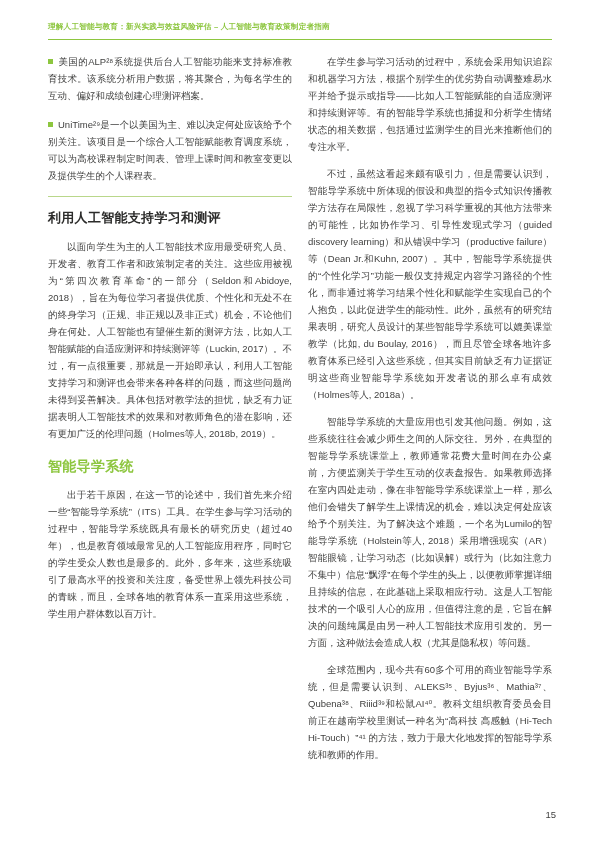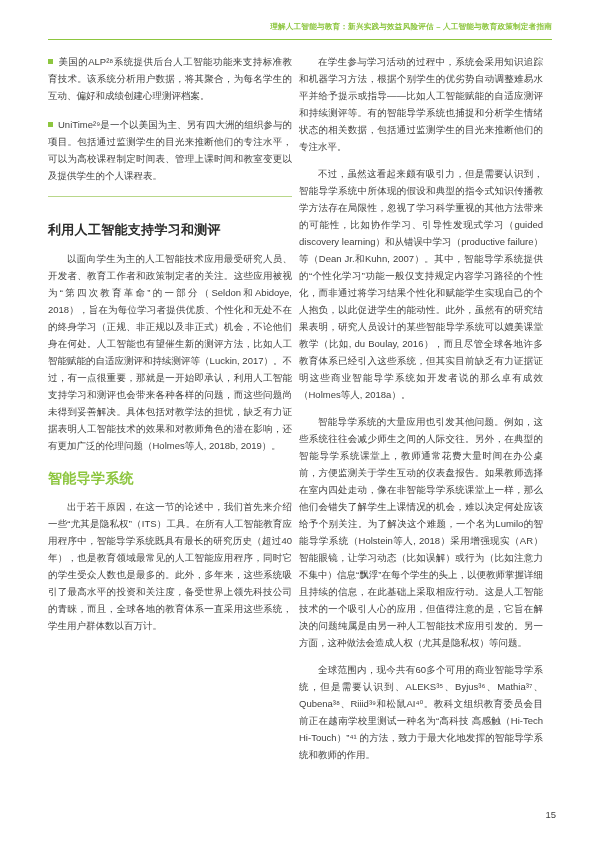--- a/index.html
+++ b/index.html
@@ -10,36 +10,36 @@
     font-family: "Liberation Sans", "DejaVu Sans", sans-serif;
     color: #3f3f3e;
     overflow: hidden;
   }
   .page {
     position: absolute; inset: 0;
     padding: 18px 48px 0 48px;
   }
   
   .running-header {
-    text-align: right;
+    text-align: left;
     font-size: 7.6px;
     font-weight: bold;
     color: #8dc63f;
     letter-spacing: 0.2px;
     padding-top: 4px;
   }
   .header-rule {
     border: none;
     border-top: 1px solid #8dc63f;
     margin-top: 7px;
   }
   
   .columns {
     display: flex;
-    gap: 7px;
+    gap: 16px;
     margin-top: 13px;
   }
   .col { width: 244px; }
   p.body-par {
     font-size: 9.5px;
     line-height: 17px;
     text-align: justify;
     text-indent: 2em;
     margin-bottom: 10px;
   }
@@ -53,21 +53,21 @@
   .bullet-marker {
     display: inline-block;
     width: 5px; height: 5px;
     background: #8dc63f;
     margin-right: 5px;
     vertical-align: 1px;
   }
   .section-heading {
     border-top: 1px solid #b9d78a;
     margin-top: 7px;
-    padding-top: 24px;
+    padding-top: 12px;
     font-size: 13px;
     font-weight: bold;
     color: #2c2c2b;
     margin-bottom: 11px;
     letter-spacing: 0.3px;
   }
   .subsection-heading {
     font-size: 14px;
     font-weight: bold;
     color: #8dc63f;
@@ -90,29 +90,29 @@
 
   <div class="running-header">理解人工智能与教育：新兴实践与效益风险评估 – 人工智能与教育政策制定者指南</div>
   <hr class="header-rule">
 
   <div class="columns">
 
     <div class="col">
 
       <p class="bullet-par"><span class="bullet-marker"></span><span>美国的ALP²⁸系统提供后台人工智能功能来支持标准教育技术。该系统分析用户数据，将其聚合，为每名学生的互动、偏好和成绩创建心理测评档案。</span></p>
 
-      <p class="bullet-par"><span class="bullet-marker"></span><span>UniTime²⁹是一个以美国为主、另有四大洲的组织参与的项目。包括通过监测学生的目光来推断他们的专注水平，可以为高校课程制定时间表、管理上课时间和教室变更以及提供学生的个人课程表。</span></p>
+      <p class="bullet-par"><span class="bullet-marker"></span><span>UniTime²⁹是一个以美国为主、难以决定何处应该给予个别关注。该项目是一个综合人工智能赋能教育调度系统，可以为高校课程制定时间表、管理上课时间和教室变更以及提供学生的个人课程表。</span></p>
 
       <h2 class="section-heading">利用人工智能支持学习和测评</h2>
 
       <p class="body-par">以面向学生为主的人工智能技术应用最受研究人员、开发者、教育工作者和政策制定者的关注。这些应用被视为“第四次教育革命”的一部分（Seldon和Abidoye, 2018），旨在为每位学习者提供优质、个性化和无处不在的终身学习（正规、非正规以及非正式）机会，不论他们身在何处。人工智能也有望催生新的测评方法，比如人工智能赋能的自适应测评和持续测评等（Luckin, 2017）。不过，有一点很重要，那就是一开始即承认，利用人工智能支持学习和测评也会带来各种各样的问题，而这些问题尚未得到妥善解决。具体包括对教学法的担忧，缺乏有力证据表明人工智能技术的效果和对教师角色的潜在影响，还有更加广泛的伦理问题（Holmes等人, 2018b, 2019）。</p>
 
       <h3 class="subsection-heading">智能导学系统</h3>
 
-      <p class="body-par">出于若干原因，在这一节的论述中，我们首先来介绍一些“尤其是隐私权”（ITS）工具。在所有人工智能教育应用程序中，智能导学系统既具有最长的研究历史（超过40年），也是教育领域最常见的人工智能应用程序，同时它的学生受众人数也是最多的。此外，多年来，这些系统吸引了最高水平的投资和关注度，备受世界上领先科技公司的青睐，而且，全球各地的教育体系一直采用这些系统，学生用户群体数以百万计。</p>
+      <p class="body-par">出于若干原因，在这一节的论述中，我们首先来介绍一些“智能导学系统”（ITS）工具。在学生参与学习活动的过程中，智能导学系统既具有最长的研究历史（超过40年），也是教育领域最常见的人工智能应用程序，同时它的学生受众人数也是最多的。此外，多年来，这些系统吸引了最高水平的投资和关注度，备受世界上领先科技公司的青睐，而且，全球各地的教育体系一直采用这些系统，学生用户群体数以百万计。</p>
 
 
     </div>
 
     <div class="col">
 
       <p class="body-par">在学生参与学习活动的过程中，系统会采用知识追踪和机器学习方法，根据个别学生的优劣势自动调整难易水平并给予提示或指导——比如人工智能赋能的自适应测评和持续测评等。有的智能导学系统也捕捉和分析学生情绪状态的相关数据，包括通过监测学生的目光来推断他们的专注水平。</p>
 
       <p class="body-par">不过，虽然这看起来颇有吸引力，但是需要认识到，智能导学系统中所体现的假设和典型的指令式知识传播教学方法存在局限性，忽视了学习科学重视的其他方法带来的可能性，比如协作学习、引导性发现式学习（guided discovery learning）和从错误中学习（productive failure）等（Dean Jr.和Kuhn, 2007）。其中，智能导学系统提供的“个性化学习”功能一般仅支持规定内容学习路径的个性化，而非通过将学习结果个性化和赋能学生实现自己的个人抱负，以此促进学生的能动性。此外，虽然有的研究结果表明，研究人员设计的某些智能导学系统可以媲美课堂教学（比如, du Boulay, 2016），而且尽管全球各地许多教育体系已经引入这些系统，但其实目前缺乏有力证据证明这些商业智能导学系统如开发者说的那么卓有成效（Holmes等人, 2018a）。</p>
 

